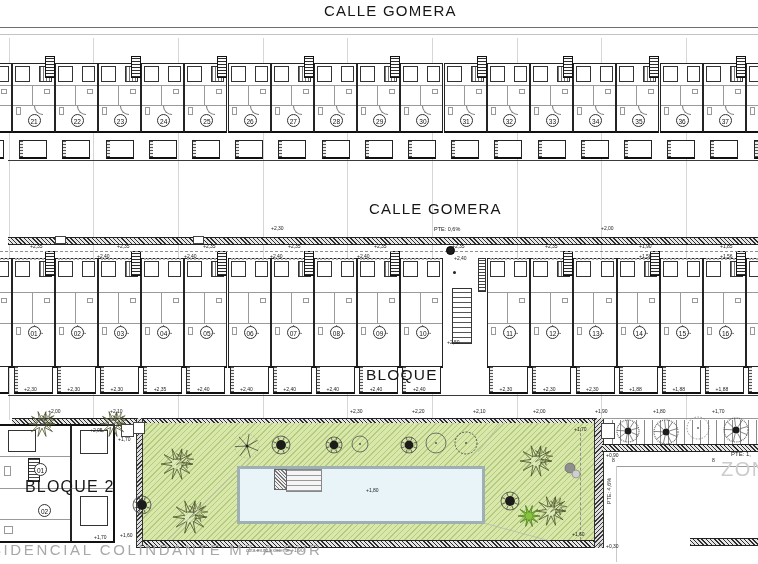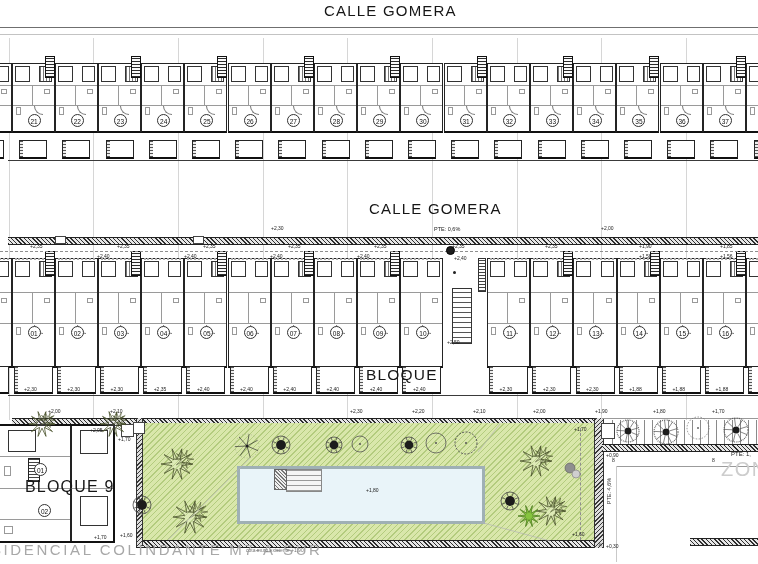--- a/index.html
+++ b/index.html
@@ -656,21 +656,21 @@
     <div class="abs rm" style="left:14px;top:4px;width:28px;height:22px;"></div>
     <div class="abs rm" style="left:86px;top:4px;width:28px;height:24px;"></div>
     <div class="abs rm" style="left:86px;top:70px;width:28px;height:30px;"></div>
     <div class="abs" style="left:34px;top:32px;width:12px;height:24px;border:1px solid #222;
                 background:repeating-linear-gradient(0deg,#444 0 1px,#fff 1px 3px);"></div>
     <div class="abs furn" style="left:10px;top:40px;width:7px;height:10px;"></div>
     <div class="abs furn" style="left:10px;top:100px;width:9px;height:8px;"></div>
     <div class="numc abs" style="left:40px;top:37px;">01</div>
     <div class="numc abs" style="left:44px;top:78px;">02</div>
   </div>
-  <div class="title" style="left:25px;top:478px;font-size:16px;">BLOQUE 9</div>
+  <div class="title" style="left:25px;top:478px;font-size:16px;">BLOQUE 2</div>
 
   <div class="abs" style="left:602px;top:418px;width:156px;height:1px;background:#999;"></div>
   <div class="abs" style="left:612px;top:420px;width:146px;height:24px;
               background:repeating-linear-gradient(90deg,#8a8a8a 0 1px,rgba(0,0,0,0) 1px 8px);"></div>
   <div class="hatchband" style="left:602px;top:444px;width:156px;height:6px;"></div>
   <div class="sq" style="left:601px;top:423px;width:12px;height:14px;"></div>
   <div class="abs" style="left:616px;top:466px;width:142px;height:1px;background:#9b9b9b;"></div>
   <div class="abs" style="left:616px;top:466px;width:1px;height:96px;background:#c9c9c9;"></div>
   <div class="lab" style="left:606px;top:452px;">+0,90</div>
   <div class="lab" style="left:606px;top:543px;">+0,30</div>

